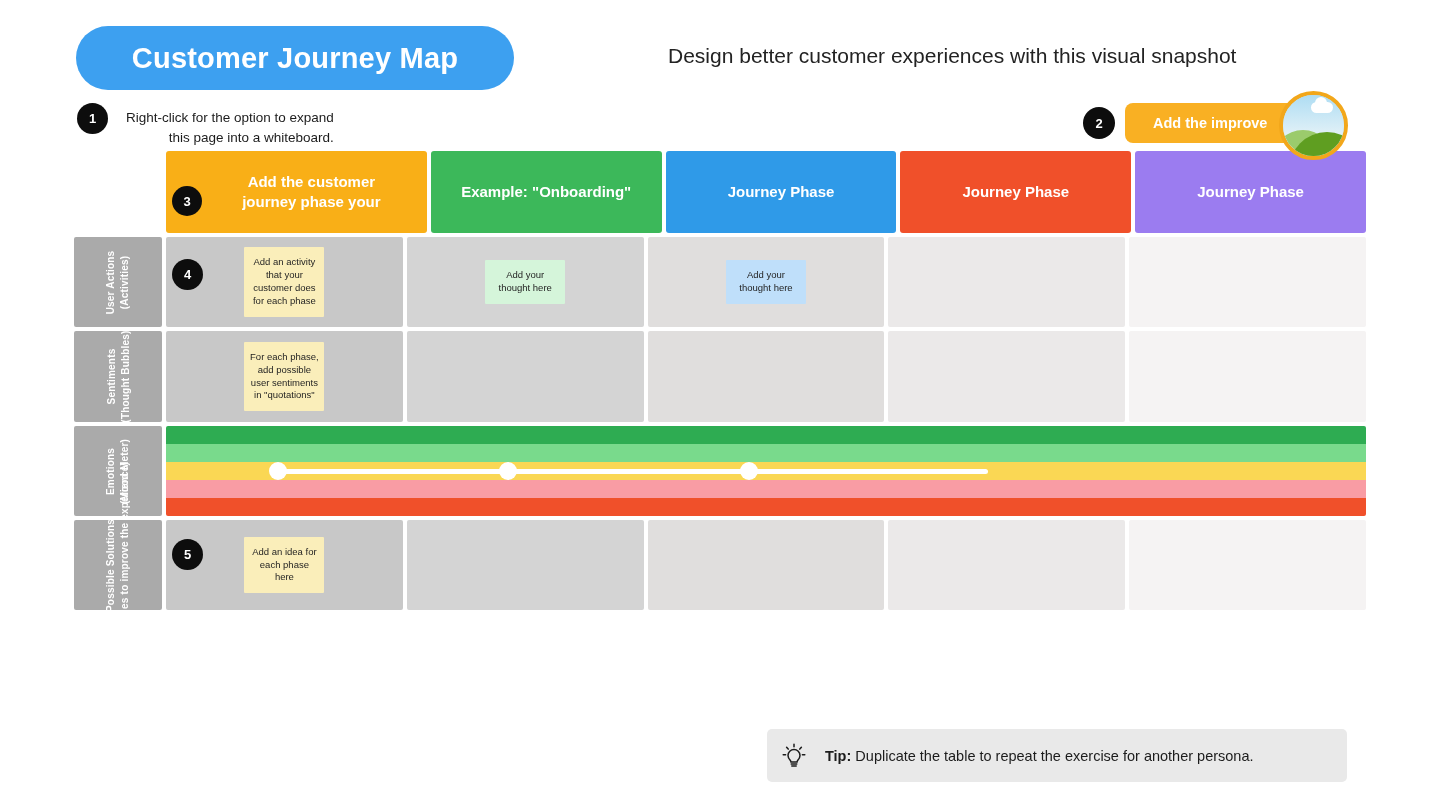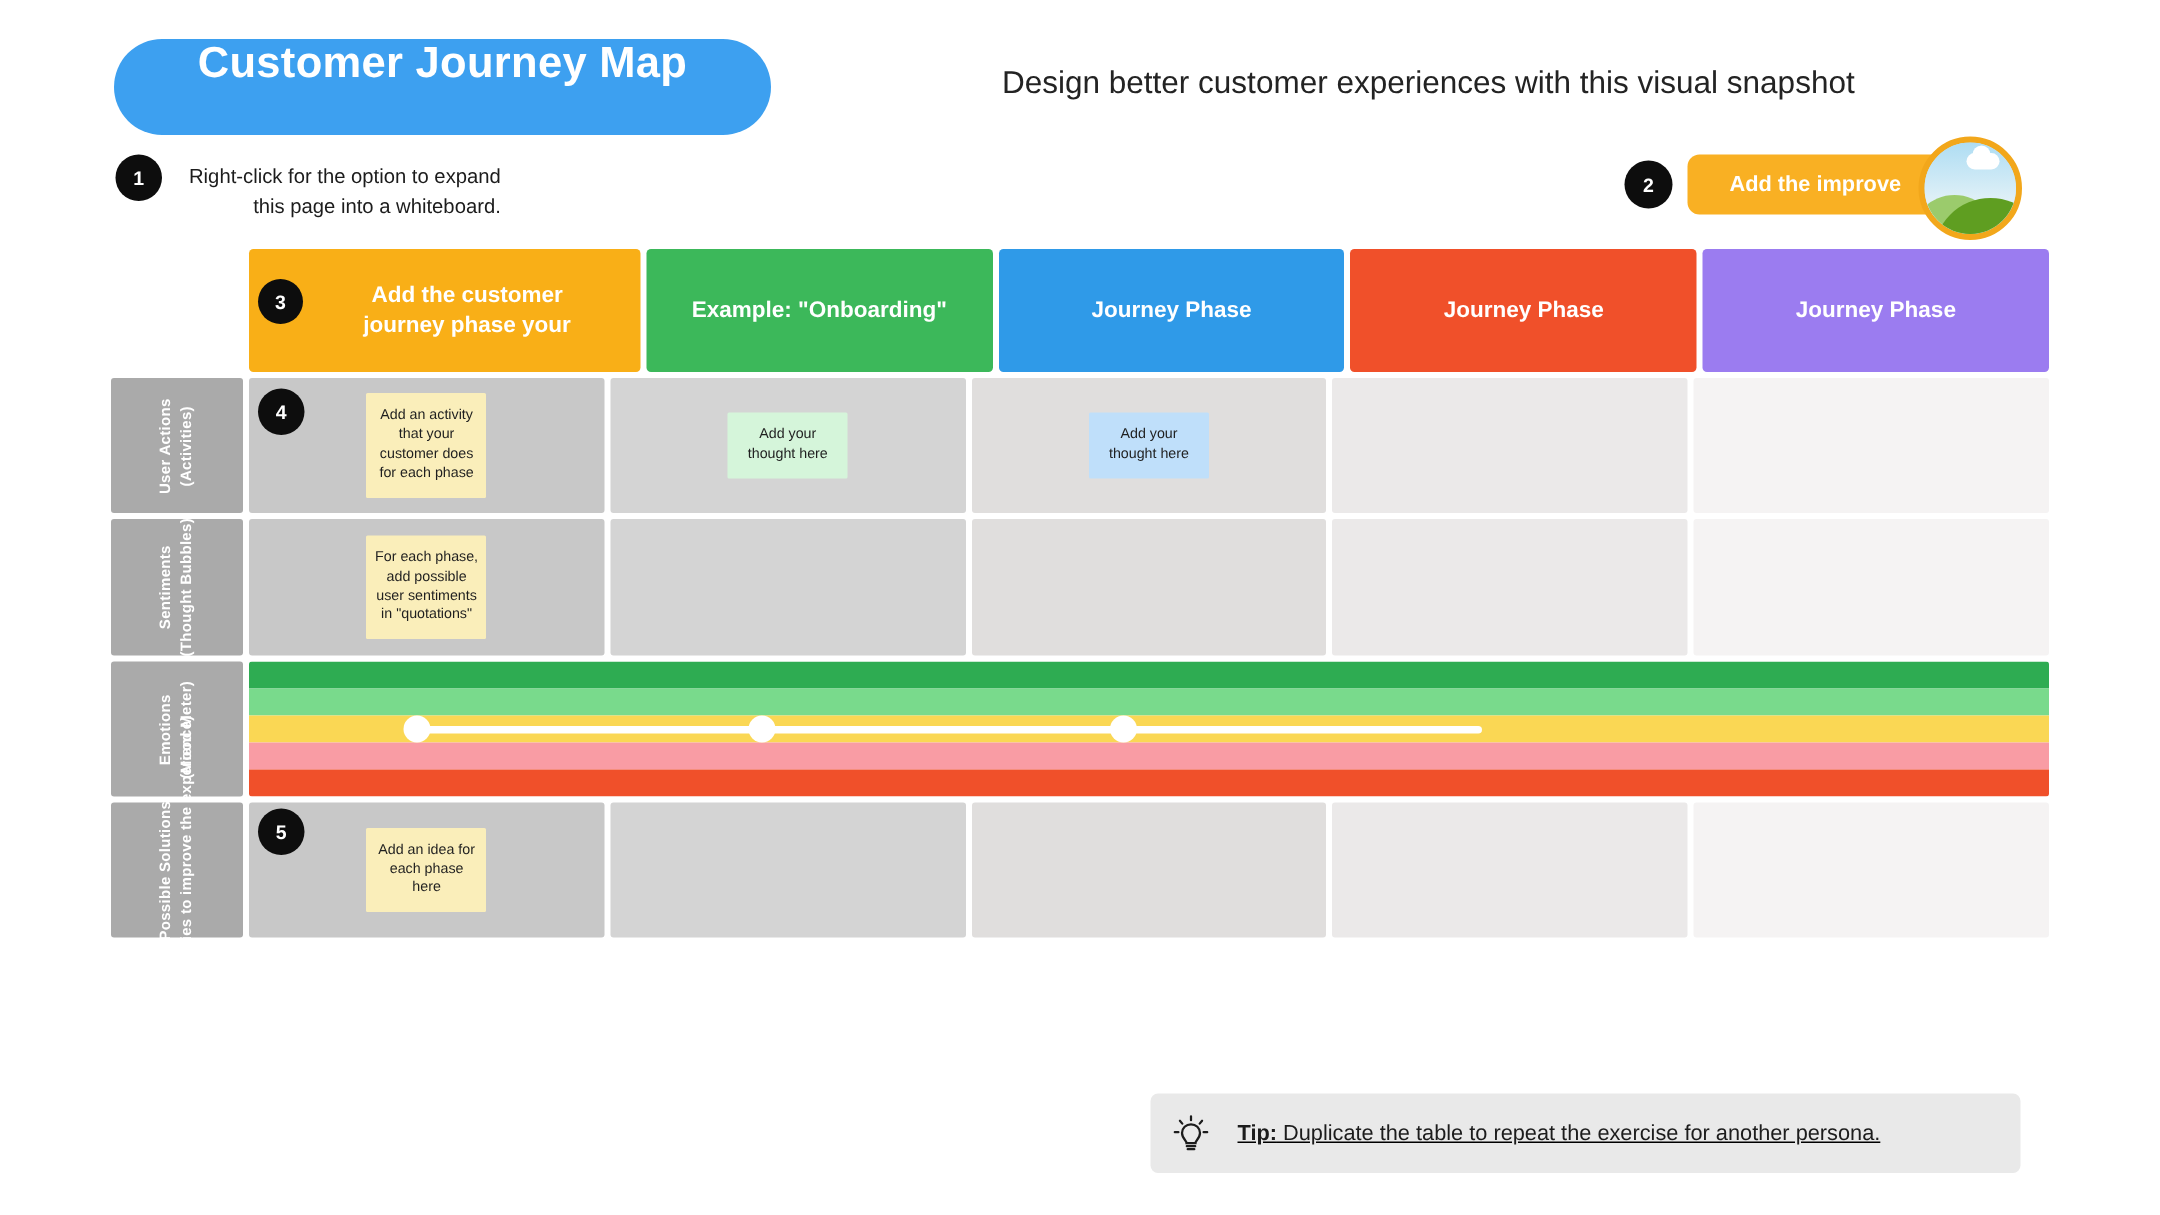--- a/index.html
+++ b/index.html
@@ -9,21 +9,21 @@
     font-family: "Liberation Sans", sans-serif;
     overflow: hidden;
   }
   .page { position: relative; width: 1440px; height: 810px; background:#fff; }
 
   
   .title-pill {
     position: absolute; left: 76px; top: 26px;
     width: 438px; height: 64px;
     background: #3da0f0; border-radius: 32px;
-    display: flex; justify-content: center;
+    display: flex; align-items: center; justify-content: center;
   }
   .title-pill span {
     color: #ffffff; font-size: 29px; font-weight: bold; letter-spacing: .2px;
   }
   .subtitle {
     position: absolute; left: 668px; top: 44px;
     font-size: 21px; color: #232323; white-space: nowrap;
   }
 
   
@@ -72,21 +72,21 @@
   .persona-avatar .hill-back {
     position: absolute; left: -10px; bottom: -4px; width: 60px; height: 30px;
     background: #9bcb6c; border-radius: 50% 50% 0 0 / 100% 100% 0 0;
   }
   .persona-avatar .hill-front {
     position: absolute; left: 6px; bottom: -14px; width: 76px; height: 38px;
     background: #5f9e21; border-radius: 50% 50% 0 0 / 100% 100% 0 0;
   }
 
   
-  .grid { position: absolute; left: 74px; top: 166px; width: 1292px; }
+  .grid { position: absolute; left: 74px; top: 151px; width: 1292px; }
 
   .head-row { display: flex; height: 82px; margin-bottom: 4px; }
   .head-spacer { width: 88px; flex: none; }
   .head-cell {
     flex: 1; margin-left: 4px; border-radius: 3px;
     display: flex; align-items: center; justify-content: center;
     color: #fff; font-size: 15px; font-weight: bold; text-align: center;
     position: relative; line-height: 1.35;
   }
   .head-cell:first-of-type { margin-left: 0; }
@@ -135,21 +135,21 @@
   }
   .mood-dot {
     position: absolute; width: 18px; height: 18px; background: #fff;
     border-radius: 50%; z-index: 4;
   }
 
   
   .tipbar {
     position: absolute; left: 767px; top: 729px;
     width: 580px; height: 53px; background: #e9e9e9; border-radius: 5px;
-    display: flex; align-items: center; padding-left: 10px; text-decoration: underline;
+    display: flex; align-items: center; padding-left: 10px;
   }
   .bulb { width: 34px; height: 34px; position: relative; flex: none; }
   .tiptext { margin-left: 14px; font-size: 14.5px; color: #1c1c1c; }
   .tiptext b { font-weight: bold; }
 </style>
 </head>
 <body>
 
 <div class="page">
 

